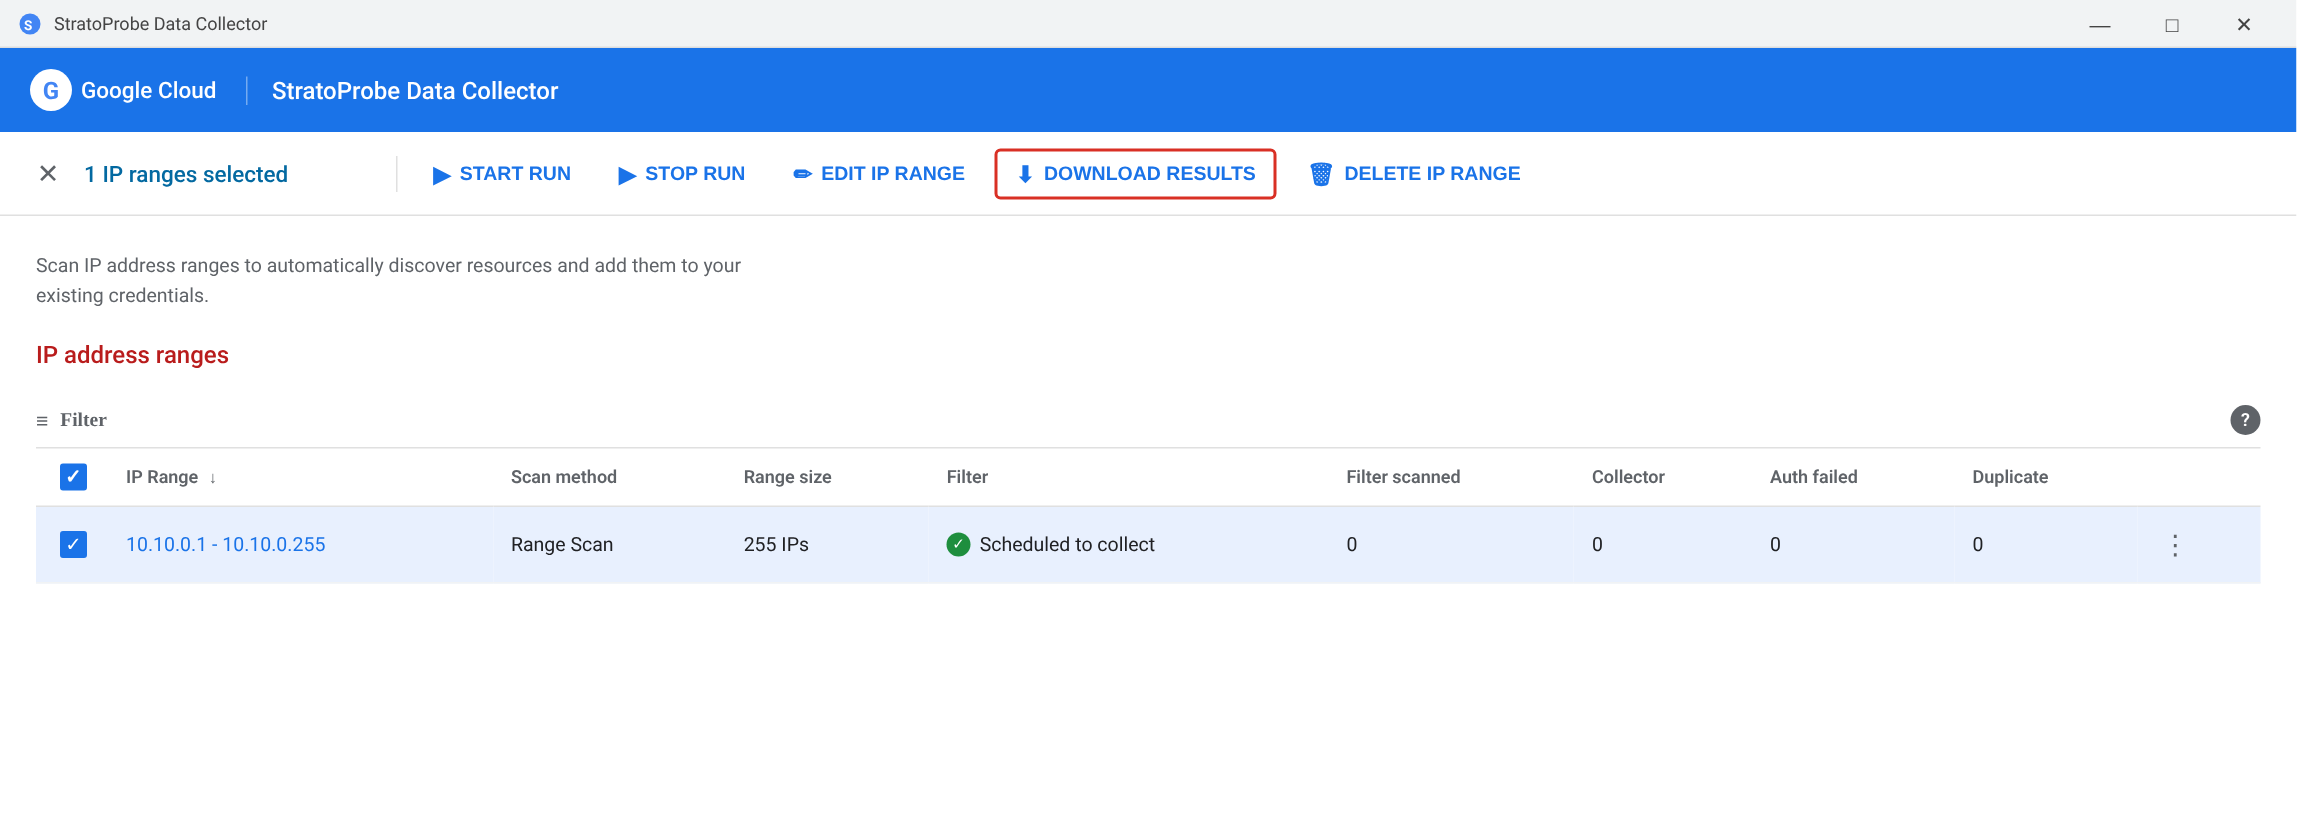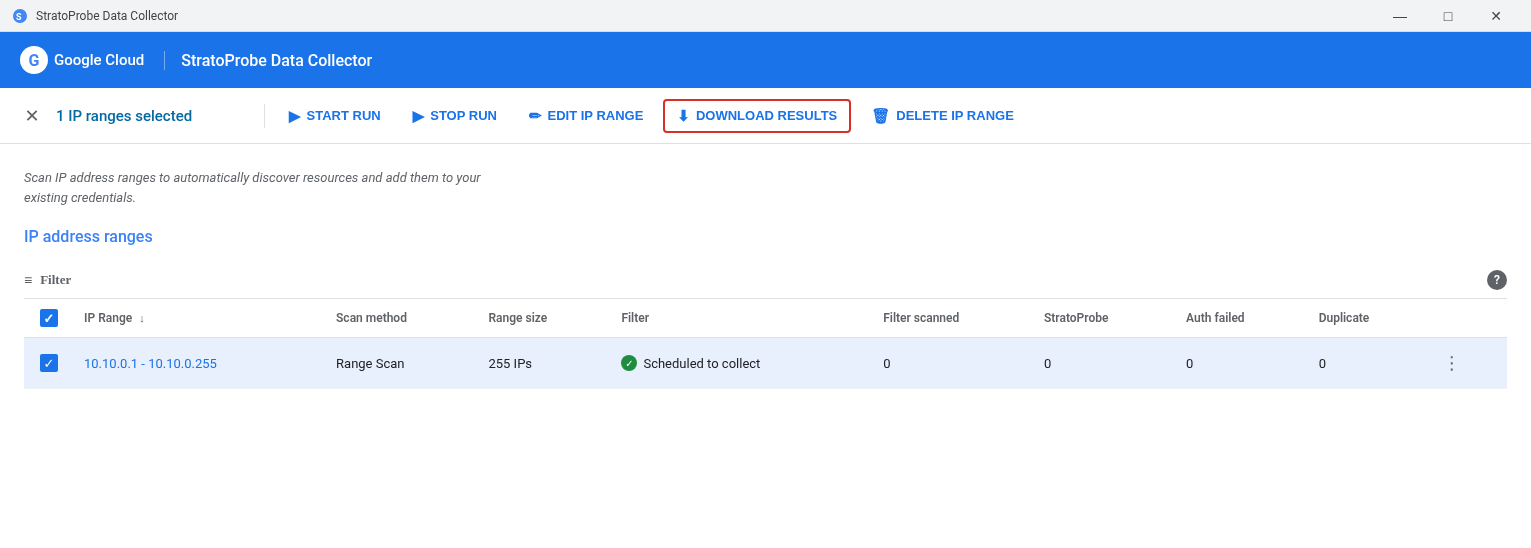--- a/index.html
+++ b/index.html
@@ -96,22 +96,22 @@
       border-radius: 4px;
       white-space: nowrap;
     }
     .toolbar-btn.highlighted {
       border: 2px solid #d93025;
     }
     .toolbar-btn-icon { font-size: 15px; }
 
     
     .content { padding: 24px 24px 0 24px; }
-    .description { color: #5f6368; font-size: 13px; line-height: 1.5; margin-bottom: 20px; max-width: 500px; font-style: italic; }
-    .section-title { font-size: 16px; font-weight: 500; color: #3b82f6; margin-bottom: 16px; }
+    .description { color: #5f6368; font-size: 13px; line-height: 1.5; margin-bottom: 20px; max-width: 500px; }
+    .section-title { font-size: 16px; font-weight: 500; color: #b91c1c; margin-bottom: 16px; }
 
     
     .filter-bar {
       display: flex; align-items: center; gap: 8px;
       padding: 8px 0;
       border-bottom: 1px solid #e0e0e0;
       margin-bottom: 0;
     }
     .filter-icon { color: #5f6368; font-size: 14px; }
     .filter-label { color: #5f6368; font-size: 13px; font-weight: 600; font-family: Liberation Serif, serif; }
@@ -269,21 +269,21 @@
             </div>
           </th>
           <th>
             <span>IP Range</span>
             <span class="sort-icon">↓</span>
           </th>
           <th>Scan method</th>
           <th>Range size</th>
           <th>Filter</th>
           <th>Filter scanned</th>
-          <th>StratoProbe</th>
+          <th>Collector</th>
           <th>Auth failed</th>
           <th>Duplicate</th>
           <th></th>
         </tr>
       </thead>
       <tbody>
         <tr>
           <td>
             <div class="checkbox-wrapper">
               <span class="checkbox-check">✓</span>

